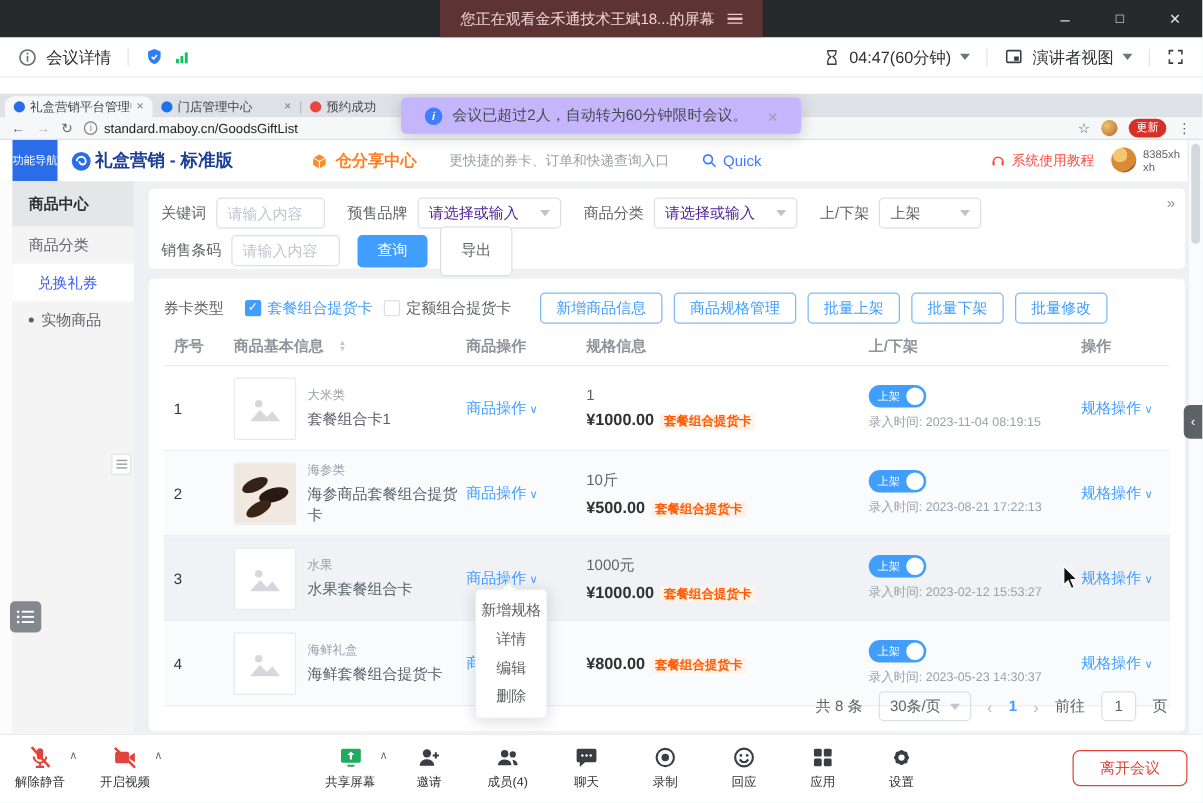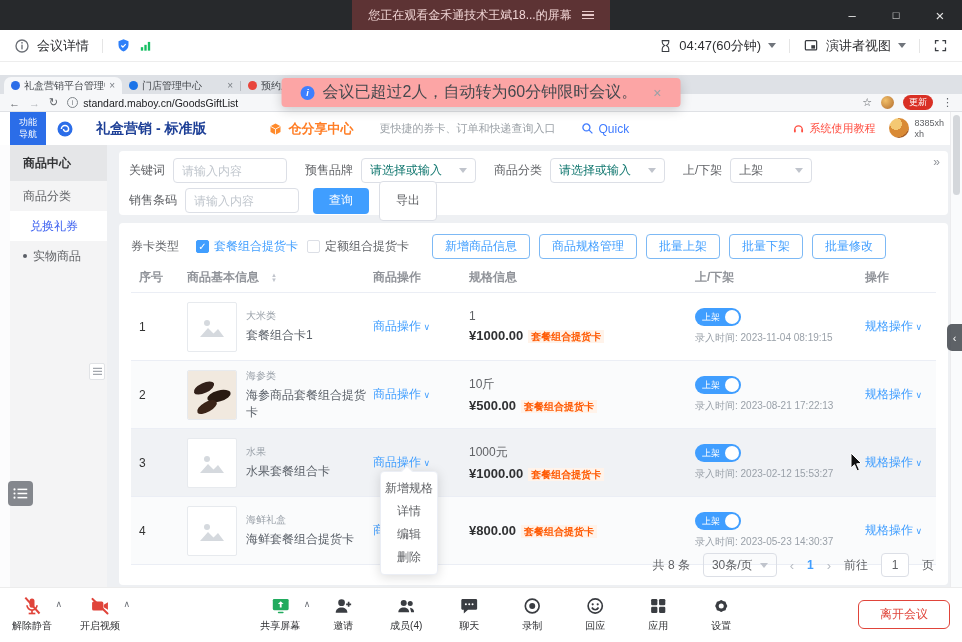--- a/index.html
+++ b/index.html
@@ -24,22 +24,22 @@
              border-bottom:1px solid #ededed; display:flex; align-items:center; padding:0 14px; }
   .mb-left, .mb-right { display:flex; align-items:center; gap:7px; }
   .mb-right { margin-left:auto; color:#2f3033; font-size:13px; }
   .vdiv { width:1px; height:14px; background:#e5e5e5; margin:0 6px; }
   .caret-dn { width:0; height:0; border-left:4px solid transparent; border-right:4px solid transparent;
               border-top:5px solid #70757c; }
   .mb-left .lbl { font-size:13px; color:#2f3033; }
 
   
   .notice { position:absolute; top:78px; left:50%; transform:translateX(-50%); height:29px; z-index:60;
-            background:#fca5a5; border-radius:4px; box-shadow:0 3px 12px rgba(0,0,0,.18);
-            display:flex; align-items:center; gap:8px; padding:0 19px; color:#45494e; font-size:16px; white-space:nowrap; }
+            background:#c4b5fd; border-radius:4px; box-shadow:0 3px 12px rgba(0,0,0,.18);
+            display:flex; align-items:center; gap:8px; padding:0 19px; color:#45494e; font-size:12px; white-space:nowrap; }
   .notice-info { width:14px; height:14px; border-radius:50%; background:#3d7fff; color:#fff; font-size:9px;
                  display:flex; align-items:center; justify-content:center; flex:none; }
   .notice-info::before { content:"i"; font-style:italic; font-weight:bold; }
   .notice-close { color:#9aa0a6; font-size:14px; margin-left:8px; }
   .notice-close::before { content:"×"; }
 
   
   .tabstrip { position:absolute; top:75px; left:0; width:962px; height:19px; background:#dee1e6;
               display:flex; align-items:flex-end; padding-left:4px; }
   .btab { height:17px; display:flex; align-items:center; gap:4px; padding:0 7px; font-size:10px;
@@ -62,22 +62,22 @@
 
   
   .page { position:absolute; top:112px; left:0; width:962px; height:475px; background:#eef0f3; }
   .page-gutter-left { position:absolute; left:0; top:33px; width:10px; bottom:0; background:#fcfcfd; }
   .pg-scroll { position:absolute; right:0; top:0; width:12px; bottom:0; background:#fafbfc; border-left:1px solid #ececee; }
   .pg-thumb { margin:3px 2px; height:80px; background:#d4d7db; border-radius:4px; }
 
   .pageheader { position:absolute; top:0; left:0; width:962px; height:33px; background:#fff;
                 display:flex; align-items:center; }
   .navtoggle { margin-left:10px; width:36px; height:33px; background:#2b6de8; color:#fff; font-size:9px;
-               display:flex; flex-direction:column; align-items:center; justify-content:center; line-height:1.3; flex:none; }
-  .brand { display:flex; align-items:center; gap:22px; margin-left:10px; }
+               display:flex; align-items:center; justify-content:center; line-height:1.3; flex:none; }
+  .brand { display:flex; align-items:center; gap:2px; margin-left:10px; }
   .brand-title { font-size:14px; font-weight:bold; color:#1d3f96; white-space:nowrap; }
   .sharecenter { display:flex; align-items:center; gap:5px; margin-left:62px; color:#ff7e26; font-weight:bold;
                  font-size:13px; white-space:nowrap; }
   .quick-hint { margin-left:26px; color:#9aa0a6; font-size:11px; white-space:nowrap; }
   .quick { display:flex; align-items:center; gap:4px; margin-left:26px; color:#3f7bff; font-size:12px; }
   .tutorial { display:flex; align-items:center; gap:4px; margin-left:auto; color:#ff4d40; font-size:11px; white-space:nowrap; }
   .userbox { display:flex; gap:5px; margin:0 18px 0 14px; }
   .avatar-lg { width:20px; height:20px; border-radius:50%;
                background:radial-gradient(circle at 35% 30%, #f4c873 0 30%, #d98a35 31% 70%, #a85f28 71%); flex:none; }
   .uname { font-size:9px; color:#606266; line-height:1.2; }
@@ -88,27 +88,27 @@
   .side-item { height:30px; display:flex; align-items:center; padding-left:13px; color:#606266; font-size:12px; }
   .side-item .dot { width:4px; height:4px; border-radius:50%; background:#5a5e66; margin-right:6px; flex:none; }
   .side-item.active { background:#fff; color:#3a5ff0; padding-left:20px; }
 
   .main { position:absolute; top:33px; left:107px; width:843px; bottom:0; }
   .panel { background:#fff; border-radius:4px; margin-left:12px; width:829px; }
   .panel1 { margin-top:6px; height:64px; position:relative; padding:7px 10px; }
   .frow { display:flex; align-items:center; height:25px; }
   .frow + .frow { margin-top:5px; }
   .flabel { color:#606266; font-size:12px; margin-right:8px; white-space:nowrap; } .ml18 { margin-left:18px; }
-  .finput { width:114px; height:25px; border:1px solid #dcdfe6; border-radius:4px; background:#fff;
+  .finput { width:87px; height:25px; border:1px solid #dcdfe6; border-radius:4px; background:#fff;
             font-size:12px; padding:0 8px; color:#606266; outline:none;
             font-family:"Liberation Sans","DejaVu Sans",sans-serif; }
   .finput::placeholder { color:#c0c6cd; }
   .fselect { width:115px; height:25px; border:1px solid #dcdfe6; border-radius:4px; background:#fff;
              display:flex; align-items:center; justify-content:space-between; padding:0 8px;
-             color:#0f766e; font-size:12px; }
+             color:#4c1d95; font-size:12px; }
   .fselect.hasval { color:#606266; width:82px; }
   .caret-sel { width:0; height:0; border-left:4px solid transparent; border-right:4px solid transparent;
                border-top:5px solid #c0c4cc; }
   .btn-primary { height:26px; padding:0 16px; background:#409eff; color:#fff; border:none; border-radius:4px;
                  font-size:12px; margin-left:14px; font-family:inherit; }
   .btn-plain { height:40px; padding:0 16px; background:#fff; color:#606266; border:1px solid #dcdfe6;
                border-radius:4px; font-size:12px; margin-left:10px; font-family:inherit; }
   .chevrons { position:absolute; right:10px; top:4px; color:#909399; font-size:12px; letter-spacing:-2px; }
   .chevrons::before { content:"»"; }
 

